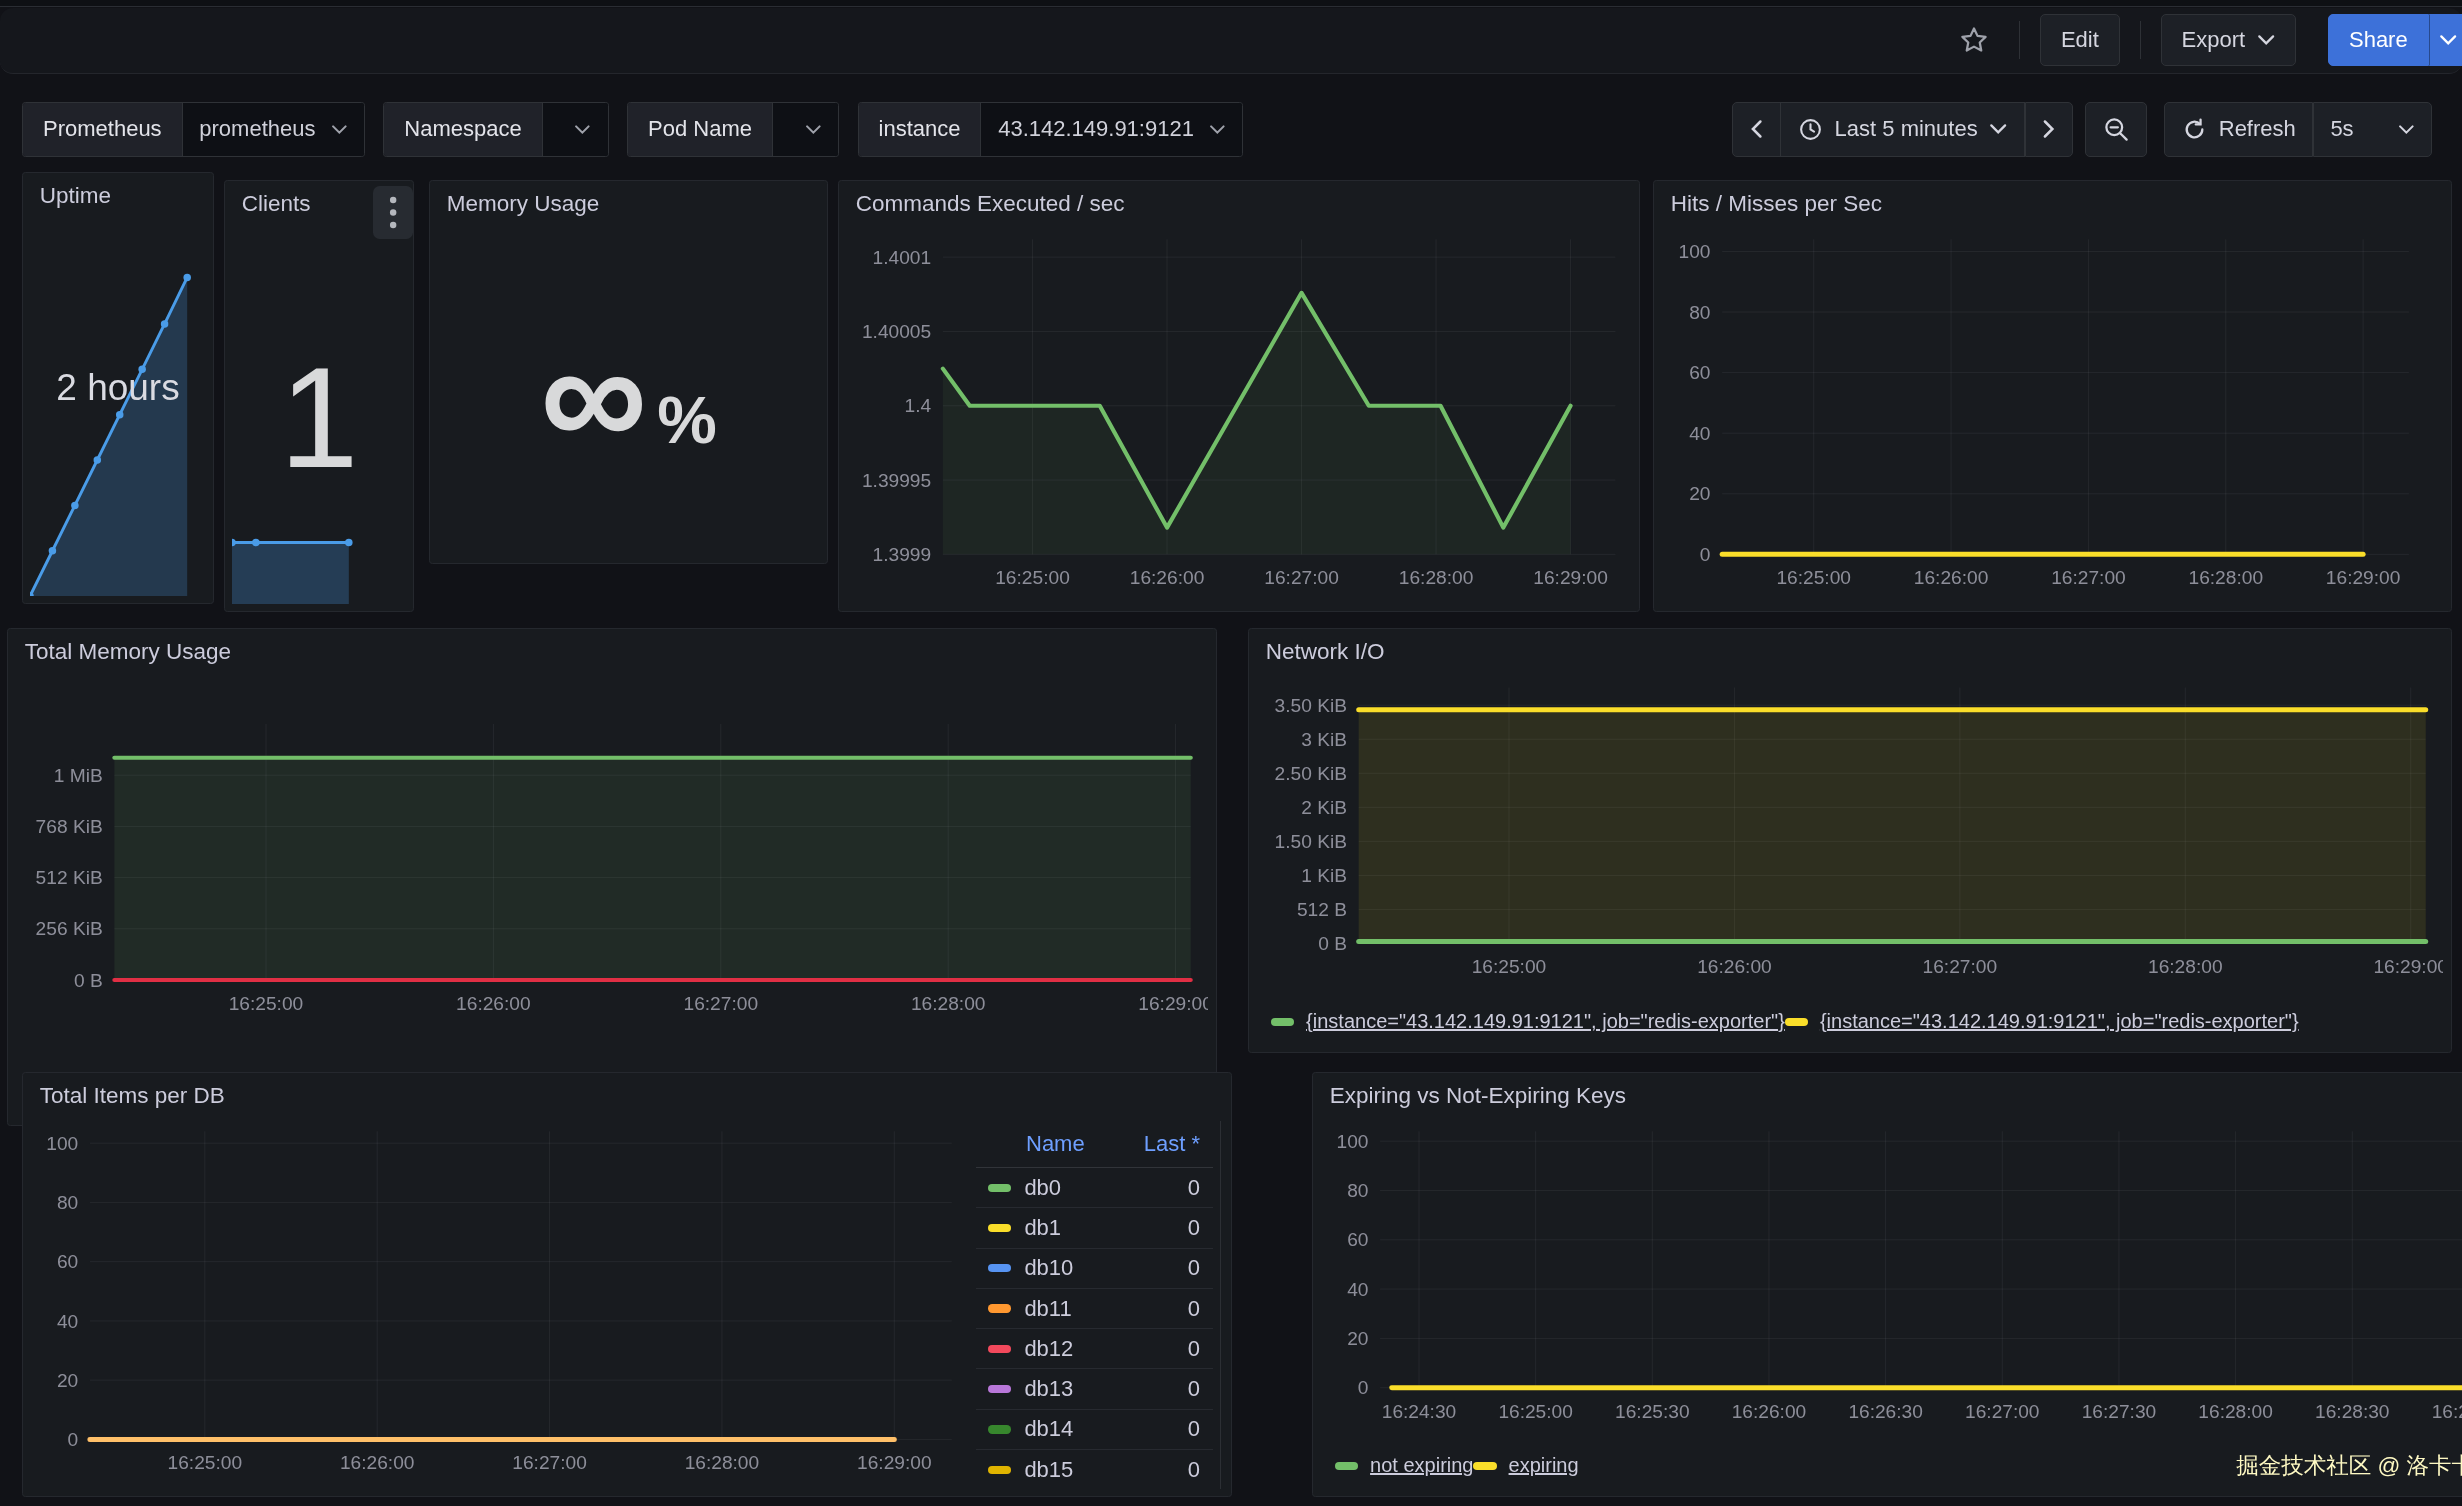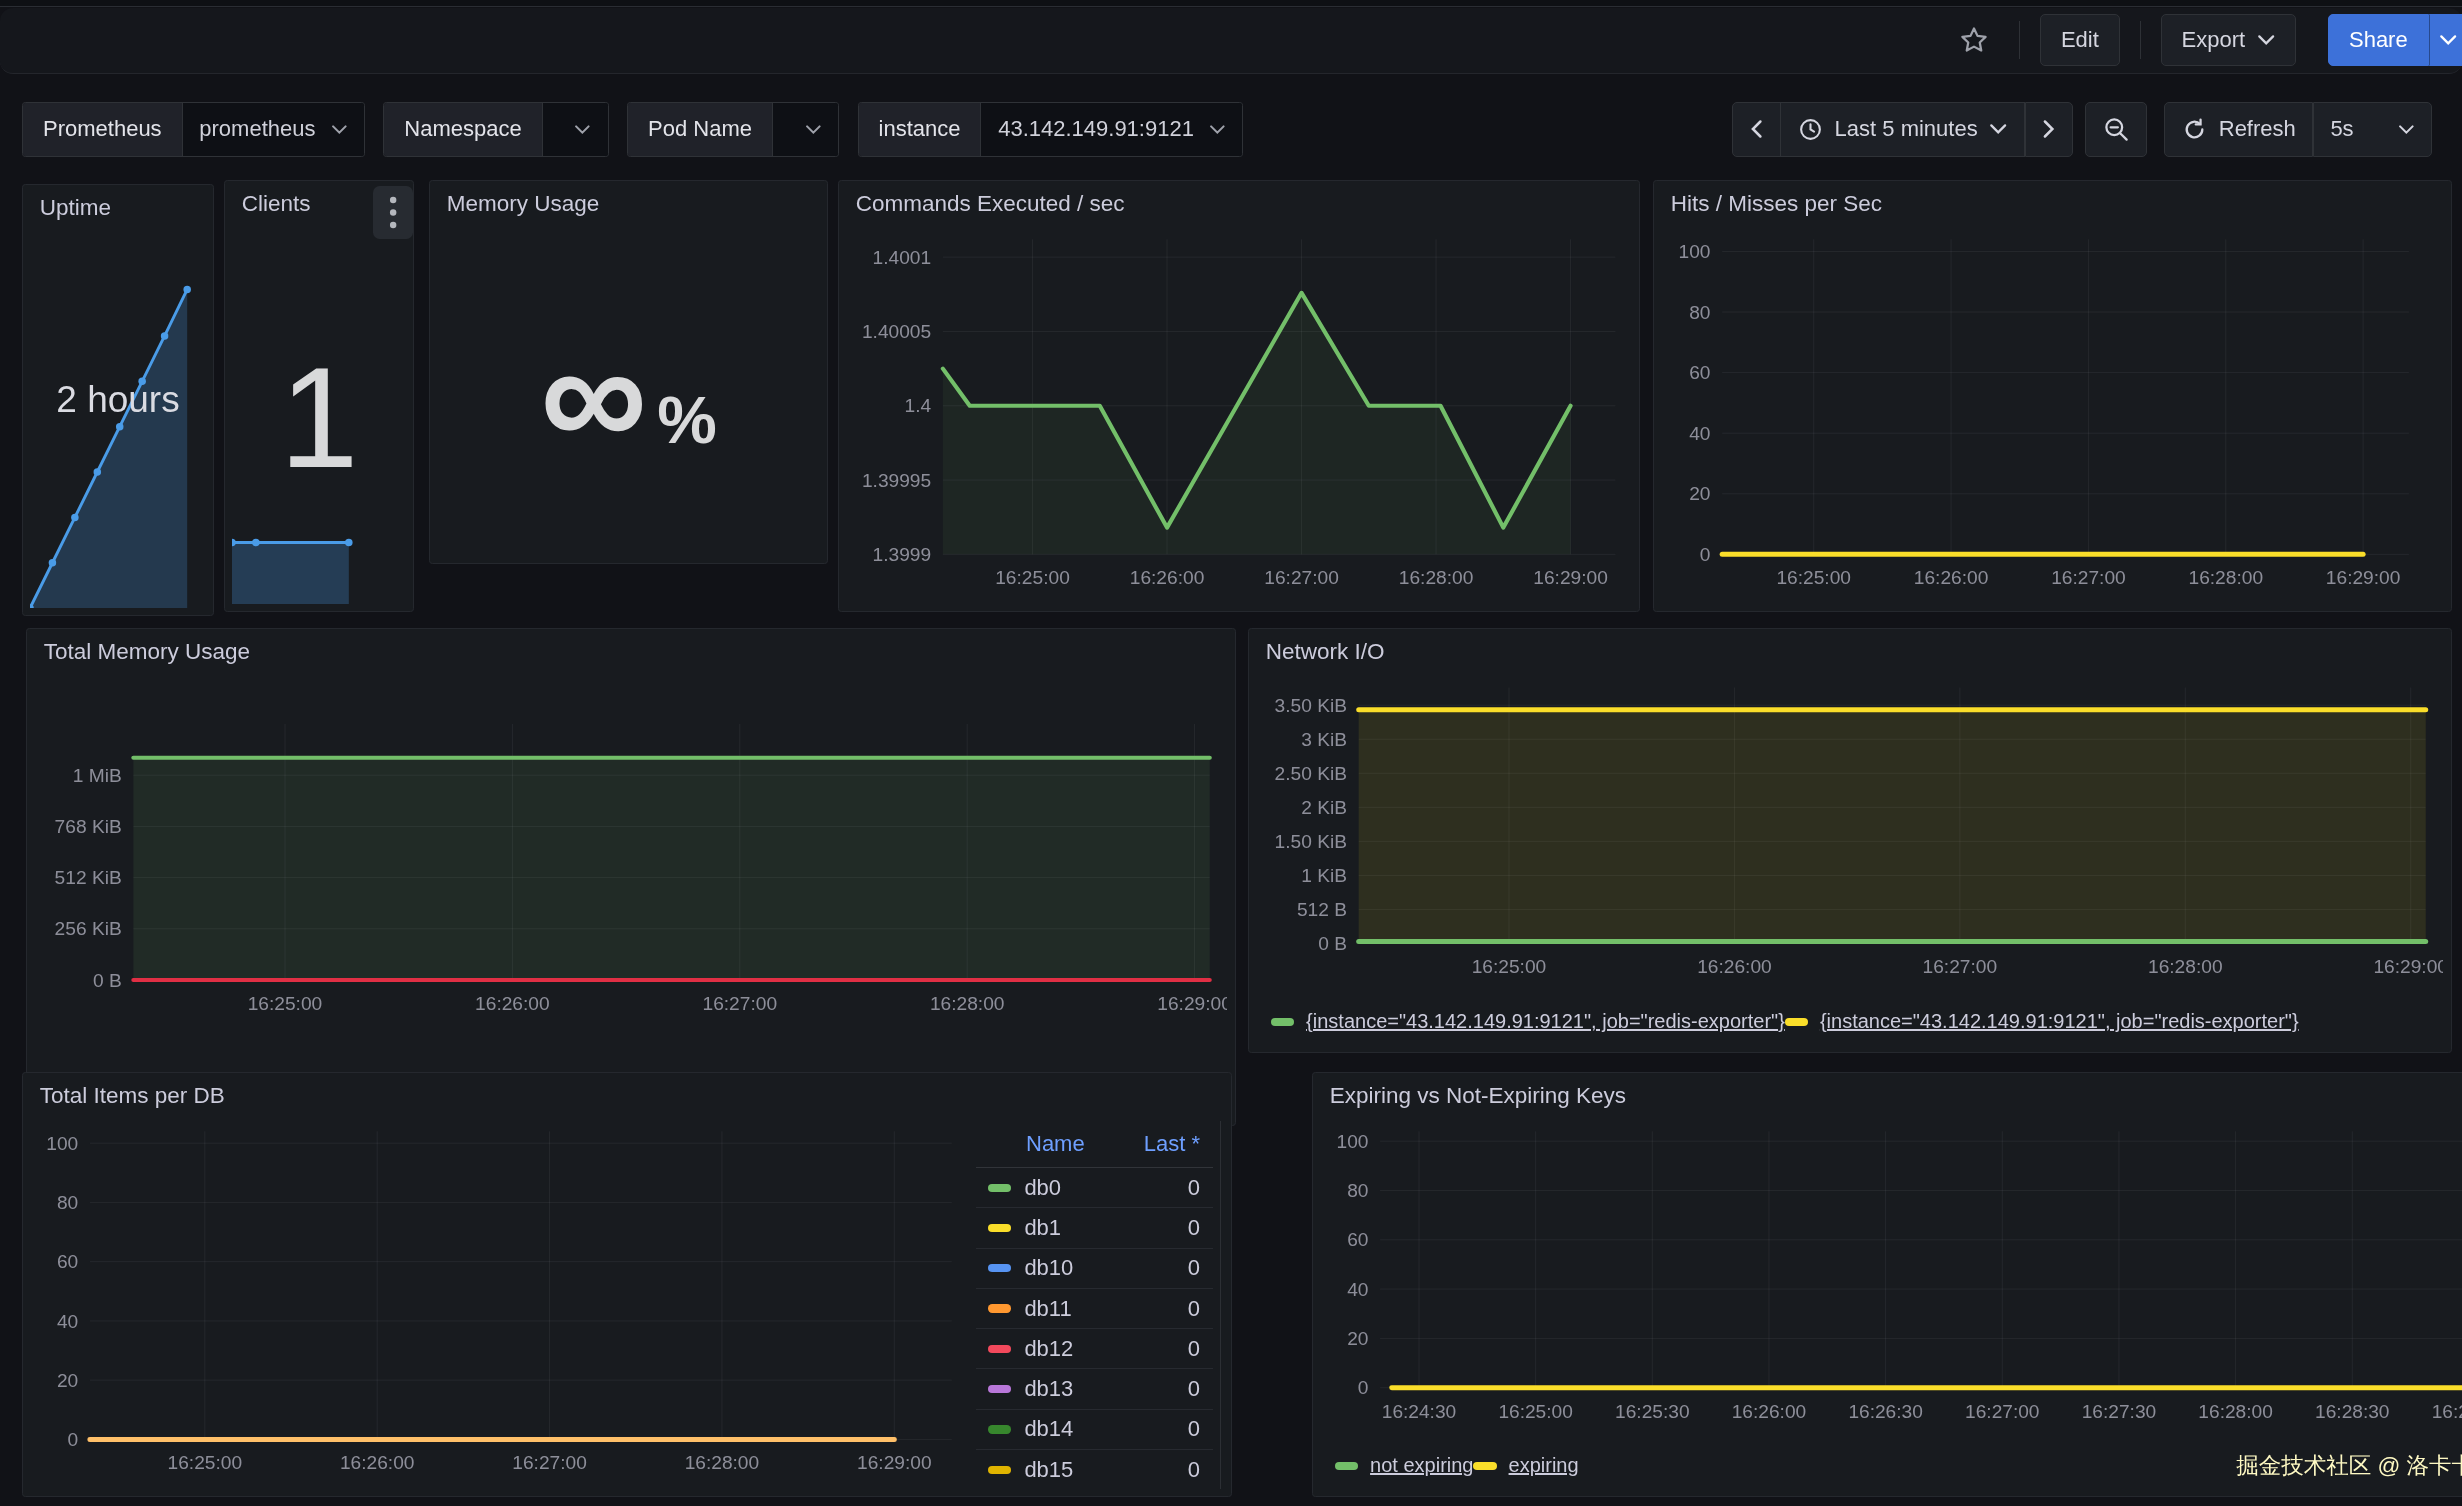--- a/index.html
+++ b/index.html
@@ -283,21 +283,21 @@
         <span>
           <svg width="16.7" height="11" viewBox="0 0 16 10" fill="none" stroke="#d5d6e0" stroke-width="2" stroke-linecap="round">
               <path d="M2 2 L8 8 L14 2"></path>
             </svg>
         </span>
       </button>
     </div>
   </div>
 </div>
 
-<div class="panel" style="left:22px;top:184px;width:192px;height:432px">
+<div class="panel" style="left:22px;top:172px;width:192px;height:432px">
   <div class="panel-title">Uptime</div>
   <div class="spark uptime-spark">
       <svg viewBox="0 0 212 450" width="100%" height="100%">
         <polygon points="0,450 26.924,395.55 53.848,341.1 80.772,286.65 107.696,232.20000000000002 134.62,177.75 161.544,123.30000000000001 188.68,67.5 188.68,450 0,450" fill="rgba(74,156,232,0.24)"></polygon>
         <polyline points="0,450 26.924,395.55 53.848,341.1 80.772,286.65 107.696,232.20000000000002 134.62,177.75 161.544,123.30000000000001 188.68,67.5" fill="none" stroke="#4a9ce8" stroke-width="3.5" stroke-linejoin="round"></polyline>
         <circle cx="0" cy="450" r="4.5" fill="#4a9ce8"></circle>
         <circle cx="26.924" cy="395.55" r="4.5" fill="#4a9ce8"></circle>
         <circle cx="53.848" cy="341.1" r="4.5" fill="#4a9ce8"></circle>
         <circle cx="80.772" cy="286.65" r="4.5" fill="#4a9ce8"></circle>
         <circle cx="107.696" cy="232.20000000000002" r="4.5" fill="#4a9ce8"></circle>
@@ -394,21 +394,21 @@
         <text x="58" y="256.61538461538464" fill="rgba(204,204,220,0.65)" font-size="23" text-anchor="end">40</text>
         <line x1="72" x2="896" y1="321.3076923076923" y2="321.3076923076923" stroke="rgba(204,204,220,0.09)" stroke-width="1"></line>
         <text x="58" y="329.3076923076923" fill="rgba(204,204,220,0.65)" font-size="23" text-anchor="end">20</text>
         <line x1="72" x2="896" y1="394" y2="394" stroke="rgba(204,204,220,0.09)" stroke-width="1"></line>
         <text x="58" y="402" fill="rgba(204,204,220,0.65)" font-size="23" text-anchor="end">0</text>
         <polyline points="72,394 841.0666666666667,394" fill="none" stroke="#FADE2A" stroke-width="6" stroke-linejoin="round" stroke-linecap="round"></polyline>
       </svg>
     </div>
 </div>
 
-<div class="panel" style="left:26px;top:628px;width:1210px;height:498px">
+<div class="panel" style="left:7px;top:628px;width:1210px;height:498px">
   <div class="panel-title">Total Memory Usage</div>
   <div class="ts-chart with-legend">
       <svg viewBox="0 0 1429 381" width="100%" height="100%">
         <line x1="299.830985915493" x2="299.830985915493" y1="16" y2="323" stroke="rgba(204,204,220,0.09)" stroke-width="1"></line>
         <text x="299.830985915493" y="359" fill="rgba(204,204,220,0.65)" font-size="23" text-anchor="middle">16:25:00</text>
         <line x1="572.5774647887324" x2="572.5774647887324" y1="16" y2="323" stroke="rgba(204,204,220,0.09)" stroke-width="1"></line>
         <text x="572.5774647887324" y="359" fill="rgba(204,204,220,0.65)" font-size="23" text-anchor="middle">16:26:00</text>
         <line x1="845.3239436619718" x2="845.3239436619718" y1="16" y2="323" stroke="rgba(204,204,220,0.09)" stroke-width="1"></line>
         <text x="845.3239436619718" y="359" fill="rgba(204,204,220,0.65)" font-size="23" text-anchor="middle">16:27:00</text>
         <line x1="1118.0704225352113" x2="1118.0704225352113" y1="16" y2="323" stroke="rgba(204,204,220,0.09)" stroke-width="1"></line>

